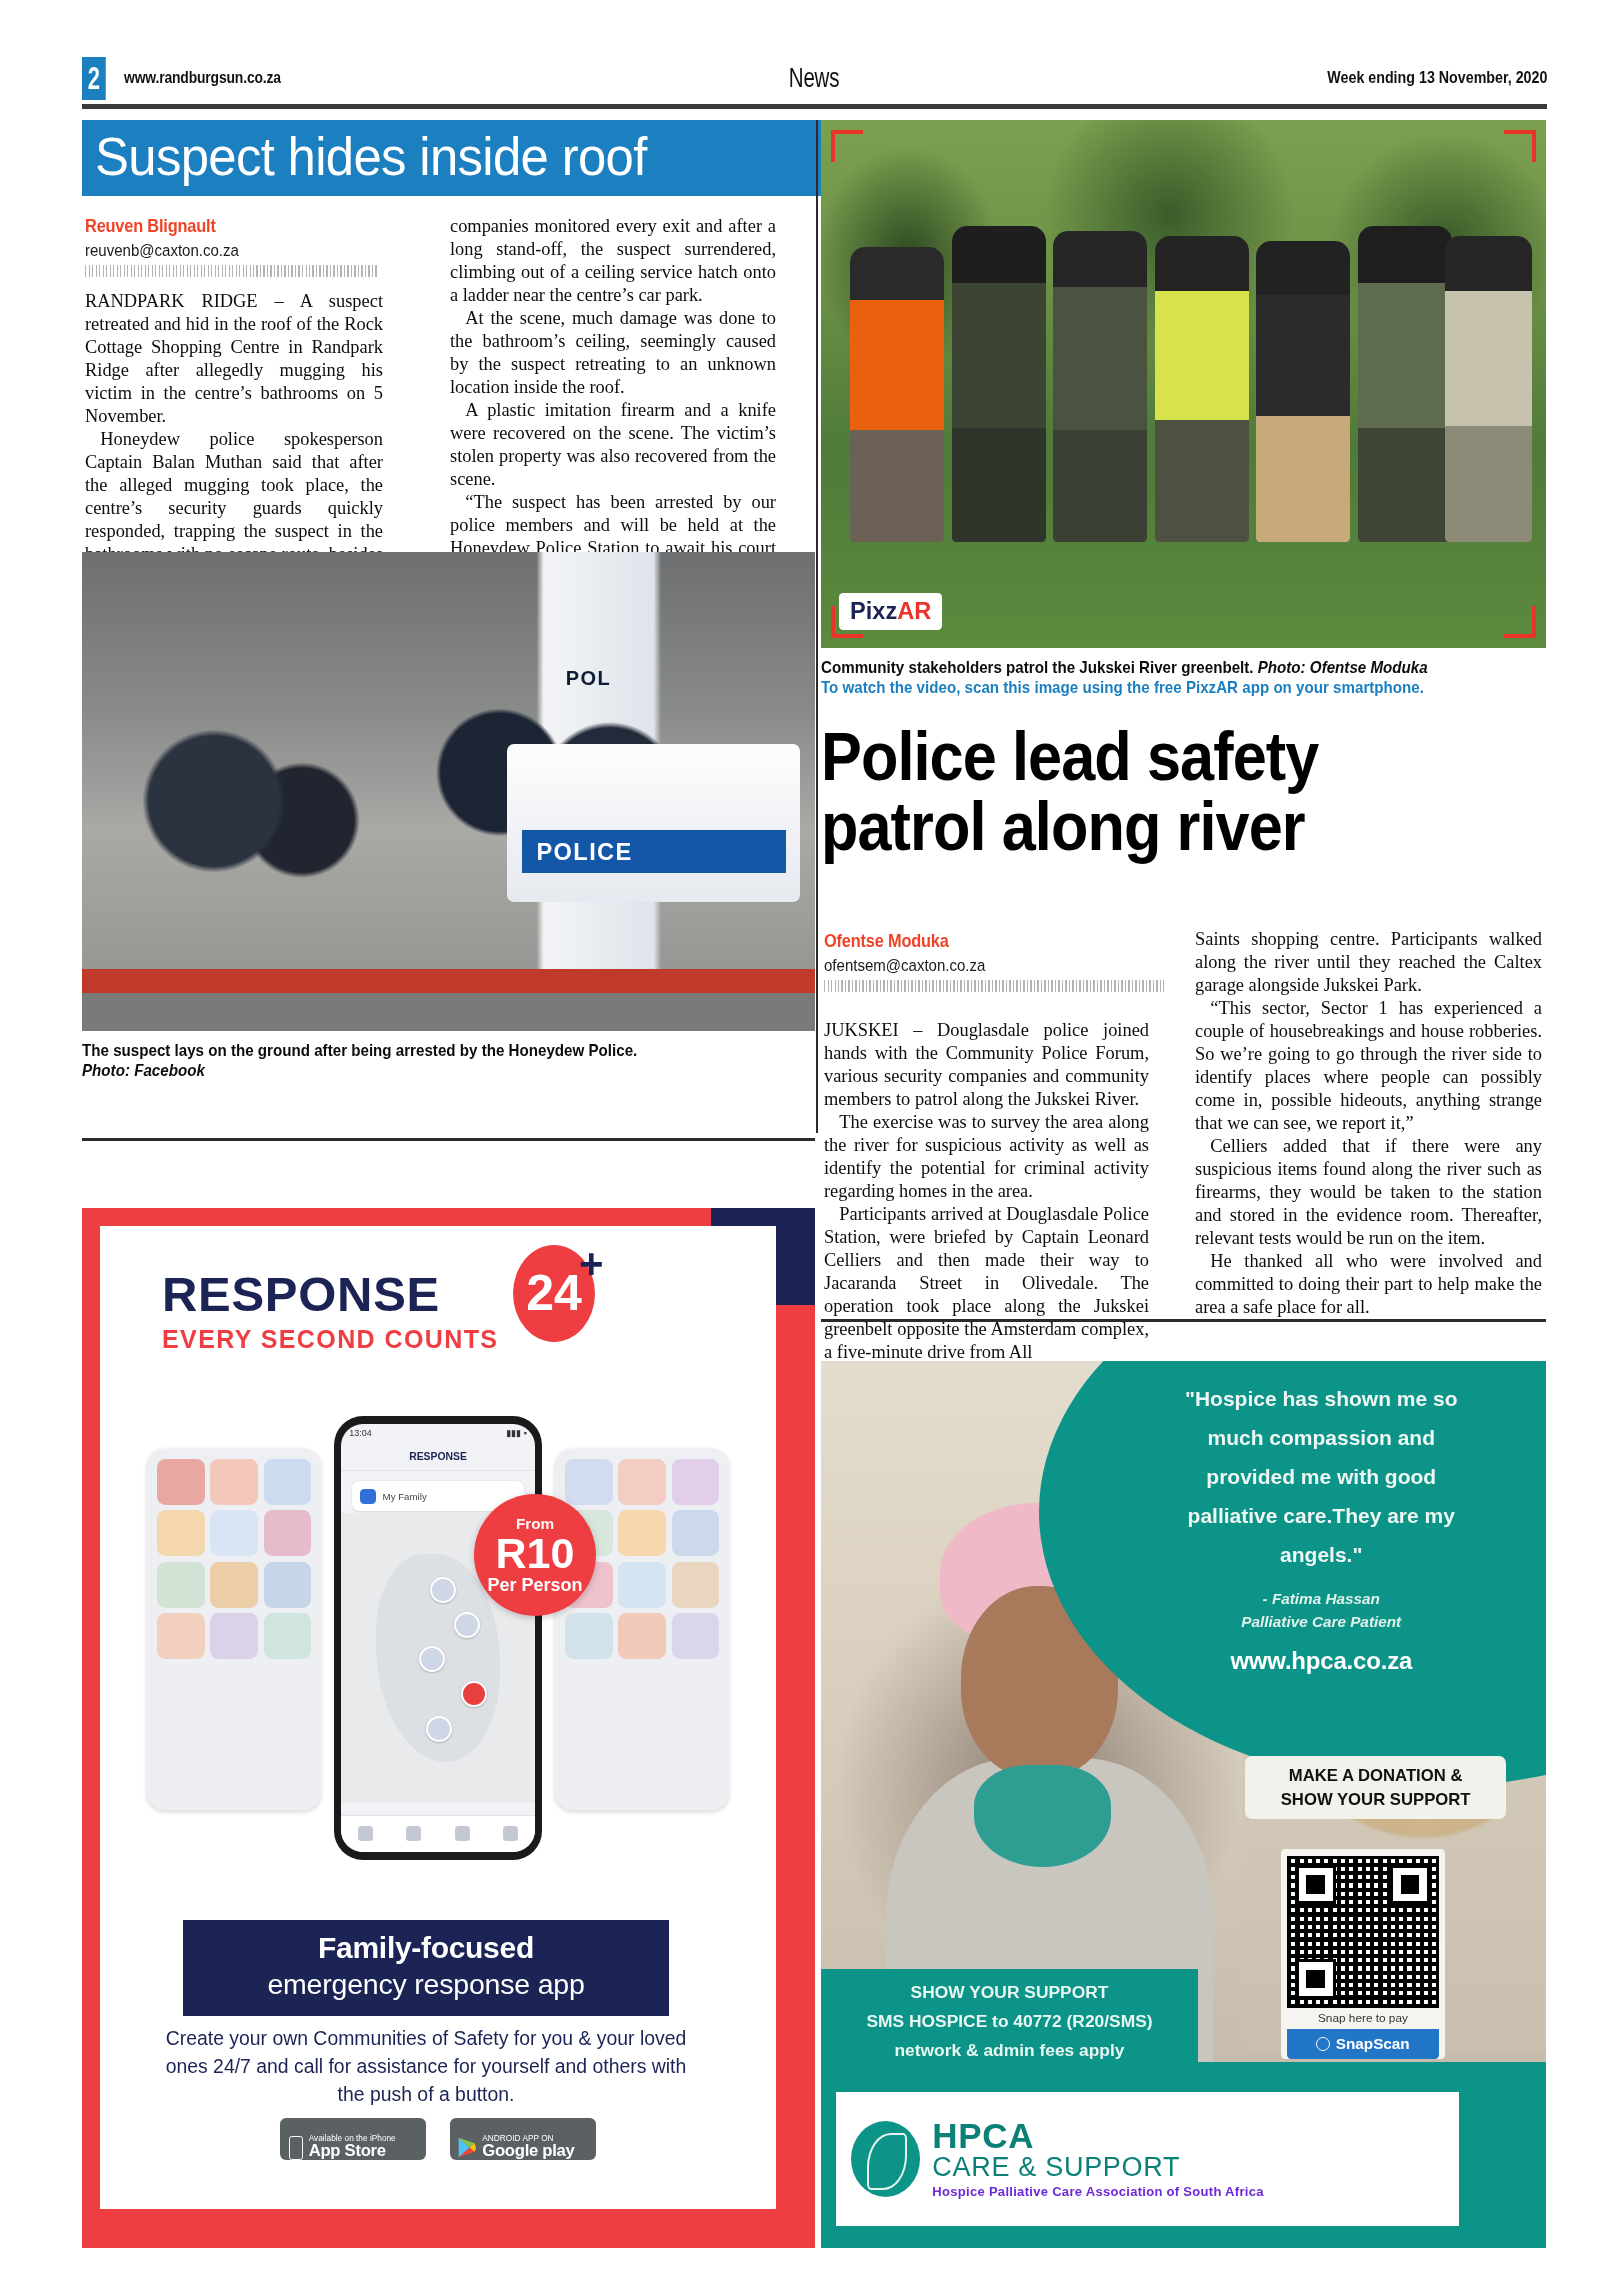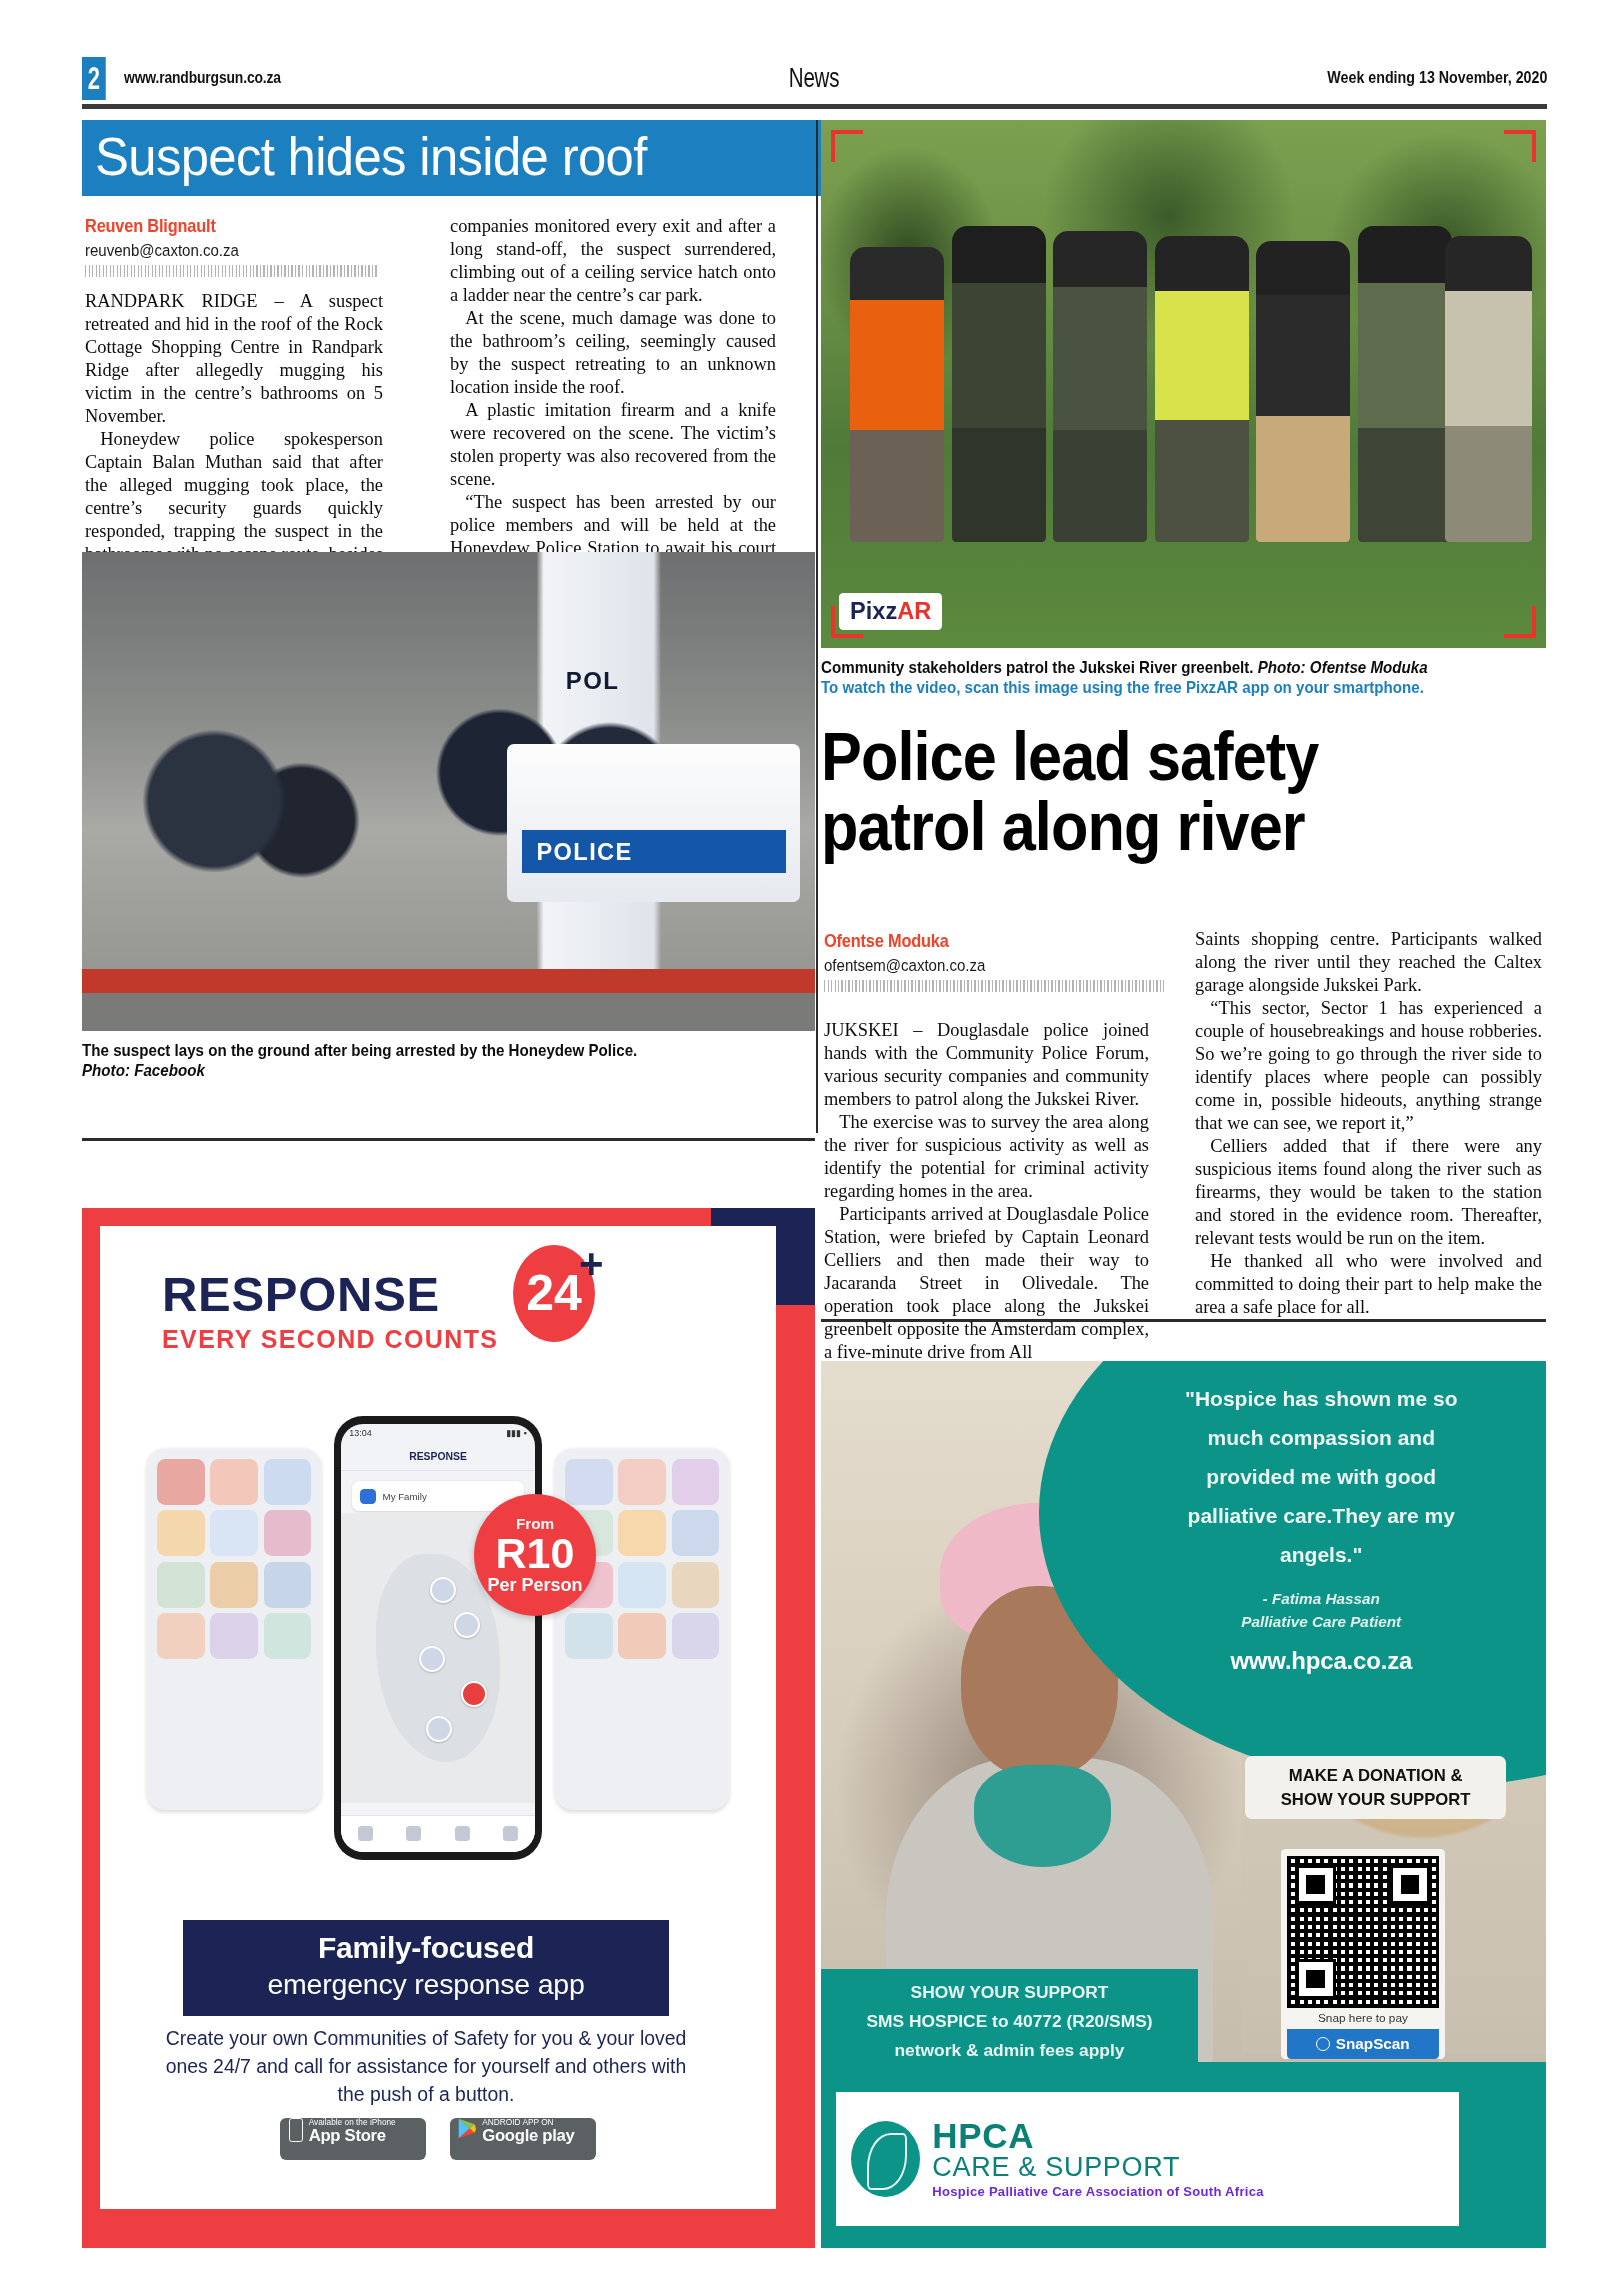--- a/index.html
+++ b/index.html
@@ -246,21 +246,21 @@
     position:absolute; left:62px; top:798px; width:528px; text-align:center;
     font-family:"Liberation Sans", sans-serif; font-weight:300;
     font-size:19.4px; line-height:28px; color:#1b2455;
   }
   .store-row {
     position:absolute; left:0; right:0; top:892px;
     display:flex; justify-content:center; gap:23.6px;
   }
   .store-btn {
     width:146px; height:42px; background:#5b6063; border-radius:6.2px;
-    display:flex; align-items:flex-start; gap:6.2px; padding:0 8.3px;
+    display:flex; align-items:flex-end; gap:6.2px; padding:0 8.3px;
     color:#fff; font-family:"Liberation Sans", sans-serif;
   }
   .store-btn .gl { flex:0 0 auto; }
   .store-btn .txt { line-height:1.05; }
   .store-btn .t1 { font-size:8.3px; font-weight:300; display:block; }
   .store-btn .t2 { font-size:16.7px; font-weight:bold; display:block; letter-spacing:-0.3px; }
   .iphone-glyph {
     width:14px; height:23.6px; border:1.7px solid #fff; border-radius:2.8px;
   }
 
@@ -449,21 +449,21 @@
     <div class="photo-sim" style="background:linear-gradient(180deg,#6d6f70 0%,#8a8c8a 34%,#a9a9a6 58%,#8e8e8b 100%);"></div>
     <div class="photo-sim" style="background:
         radial-gradient(circle at 18% 52%, #2b3240 0 10%, rgba(0,0,0,0) 11%),
         radial-gradient(circle at 30% 56%, #20252f 0 9%, rgba(0,0,0,0) 10%),
         radial-gradient(circle at 57% 46%, #1d2535 0 12%, rgba(0,0,0,0) 13%),
         radial-gradient(circle at 72% 50%, #232b3b 0 11%, rgba(0,0,0,0) 12%),
         linear-gradient(90deg, rgba(0,0,0,0) 62%, #f2f4f7 63%, #dfe3ea 78%, rgba(0,0,0,0) 79%);"></div>
     <div style="position:absolute; left:58%; top:40%; width:40%; height:33%; background:linear-gradient(180deg,#fdfdfd,#e6e9ef); border-radius:7px;"></div>
     <div style="position:absolute; left:60%; top:58%; width:36%; height:9%; background:#1456a8;"></div>
     <div style="position:absolute; left:62%; top:60%; font-family:'Liberation Sans',sans-serif; font-weight:bold; font-size:23.6px; color:#fff; letter-spacing:1.4px;">POLICE</div>
-    <div style="position:absolute; left:66%; top:24%; font-family:'Liberation Sans',sans-serif; font-weight:bold; font-size:24px; color:#0e1d33; letter-spacing:1.4px;">POL</div>
+    <div style="position:absolute; left:66%; top:24%; font-family:'Liberation Sans',sans-serif; font-weight:bold; font-size:20px; color:#0e1d33; letter-spacing:1.4px;">POL</div>
     <div style="position:absolute; left:0; bottom:8%; width:100%; height:5%; background:#c0392b;"></div>
     <div style="position:absolute; left:0; bottom:0; width:100%; height:8%; background:#7a7a78;"></div>
   </div>
   <div class="a1-cap">
     <span>The suspect lays on the ground after being arrested by the Honeydew Police.</span><br>
     <em>Photo: Facebook</em>
   </div>
 
   <div class="a2-photo">
     <div class="photo-sim" style="background:linear-gradient(180deg,#7ba04f 0%,#6d9247 30%,#4f7a38 62%,#5c8a3e 100%);"></div>

